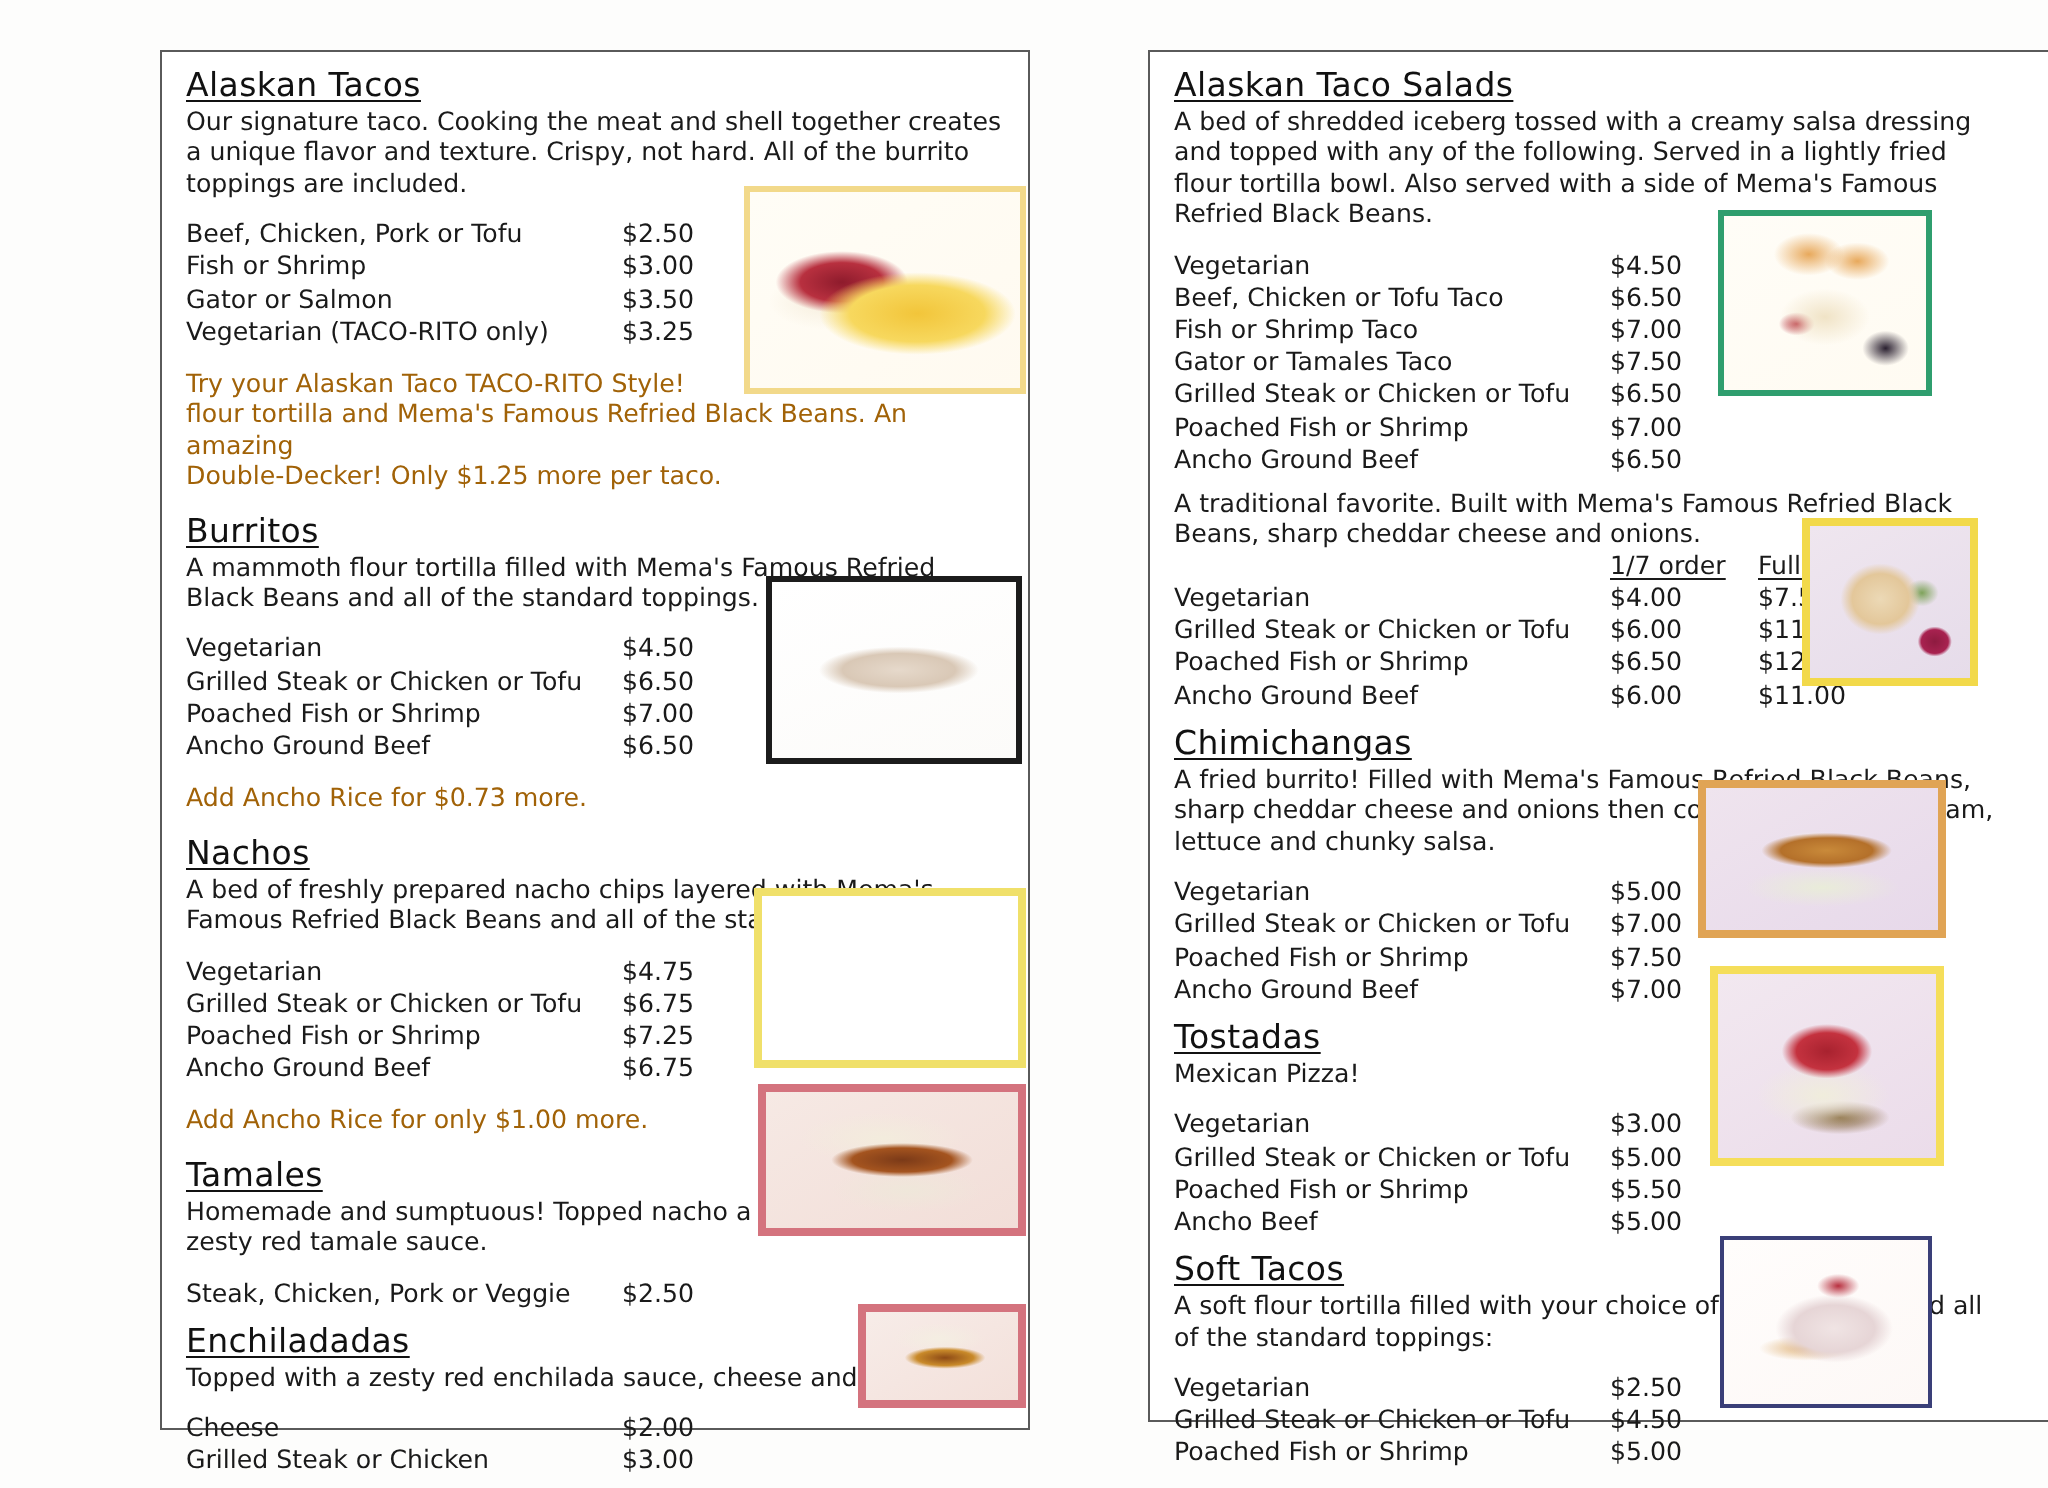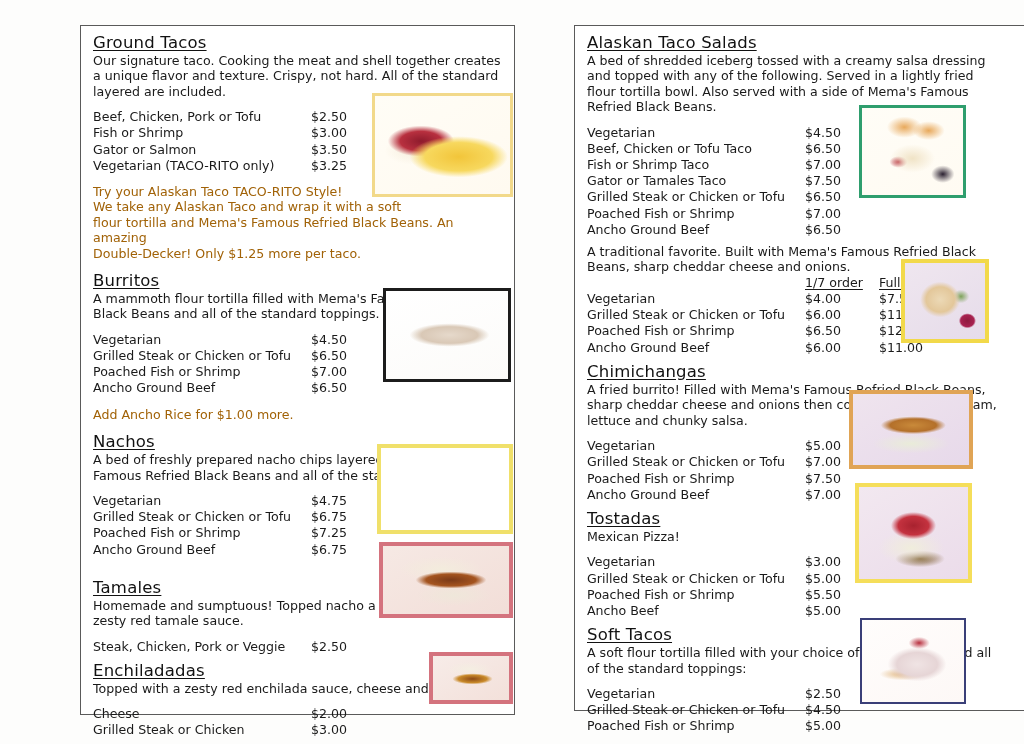--- a/index.html
+++ b/index.html
@@ -169,22 +169,22 @@
   }
 </style>
 </head>
 <body>
 
 <div class="page">
 
   <div class="panel" id="panel-left">
 
     <div class="section">
-      <div class="sec-title">Ground Tacos</div>
-      <p class="desc">Our signature taco.  Cooking the meat and shell together creates a unique flavor and texture.  Crispy, not hard.  All of the standard layered are included.</p>
+      <div class="sec-title">Alaskan Tacos</div>
+      <p class="desc">Our signature taco.  Cooking the meat and shell together creates a unique flavor and texture.  Crispy, not hard.  All of the burrito toppings are included.</p>
       <div class="gap"></div>
       <div class="rows">
         <div class="row">
           <span class="nm">Beef, Chicken, Pork or Tofu</span>
           <span class="pr">$2.50</span>
         </div>
         <div class="row">
           <span class="nm">Fish or Shrimp</span>
           <span class="pr">$3.00</span>
         </div>
@@ -192,21 +192,20 @@
           <span class="nm">Gator or Salmon</span>
           <span class="pr">$3.50</span>
         </div>
         <div class="row">
           <span class="nm">Vegetarian (TACO-RITO only)</span>
           <span class="pr">$3.25</span>
         </div>
       </div>
       <div class="gap"></div>
       <p class="note">Try your Alaskan Taco TACO-RITO Style!</p>
-      <p class="note">We take any Alaskan Taco and wrap it with a soft</p>
       <p class="note">flour tortilla and Mema's Famous Refried Black Beans.  An amazing</p>
       <p class="note">Double-Decker!  Only $1.25 more per taco.</p>
     </div>
 
     <div class="gap"></div>
 
     <div class="section">
       <div class="sec-title">Burritos</div>
       <p class="desc">A mammoth flour tortilla filled with Mema's Famous  Refried Black Beans and all of the standard toppings.</p>
       <div class="gap"></div>
@@ -222,21 +221,21 @@
         <div class="row">
           <span class="nm">Poached Fish or Shrimp</span>
           <span class="pr">$7.00</span>
         </div>
         <div class="row">
           <span class="nm">Ancho Ground Beef</span>
           <span class="pr">$6.50</span>
         </div>
       </div>
       <div class="gap"></div>
-      <p class="note">Add Ancho Rice for $1.00 more.</p>
+      <p class="note">Add Ancho Rice for $0.73 more.</p>
     </div>
 
     <div class="gap"></div>
 
     <div class="section">
       <div class="sec-title">Nachos</div>
       <p class="desc">A bed of freshly prepared nacho chips layered with Mema's Famous Refried Black Beans and all of the standard toppings.</p>
       <div class="gap"></div>
       <div class="rows">
         <div class="row">
@@ -250,20 +249,21 @@
         <div class="row">
           <span class="nm">Poached Fish or Shrimp</span>
           <span class="pr">$7.25</span>
         </div>
         <div class="row">
           <span class="nm">Ancho Ground Beef</span>
           <span class="pr">$6.75</span>
         </div>
       </div>
       <div class="gap"></div>
+      <p class="note">Add Ancho Rice for only $1.00 more.</p>
     </div>
 
     <div class="gap"></div>
 
     <div class="section">
       <div class="sec-title">Tamales</div>
       <p class="desc" style="max-width:300px">Homemade and sumptuous!  Topped nacho a zesty red tamale sauce.</p>
       <div class="gap"></div>
       <div class="rows">
         <div class="row">

